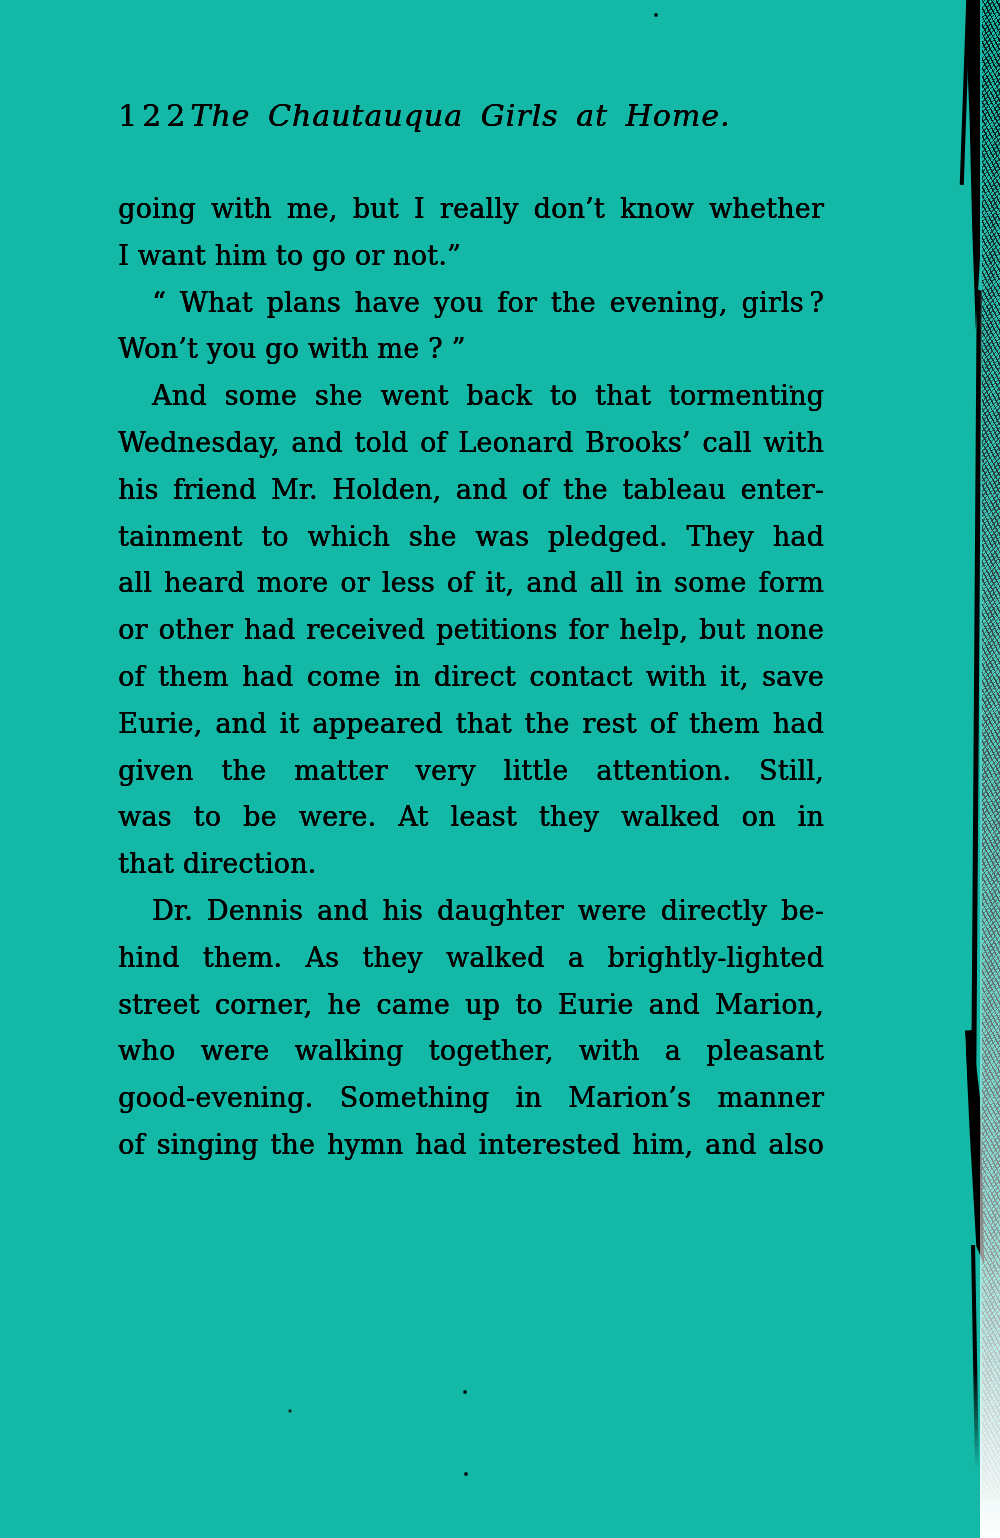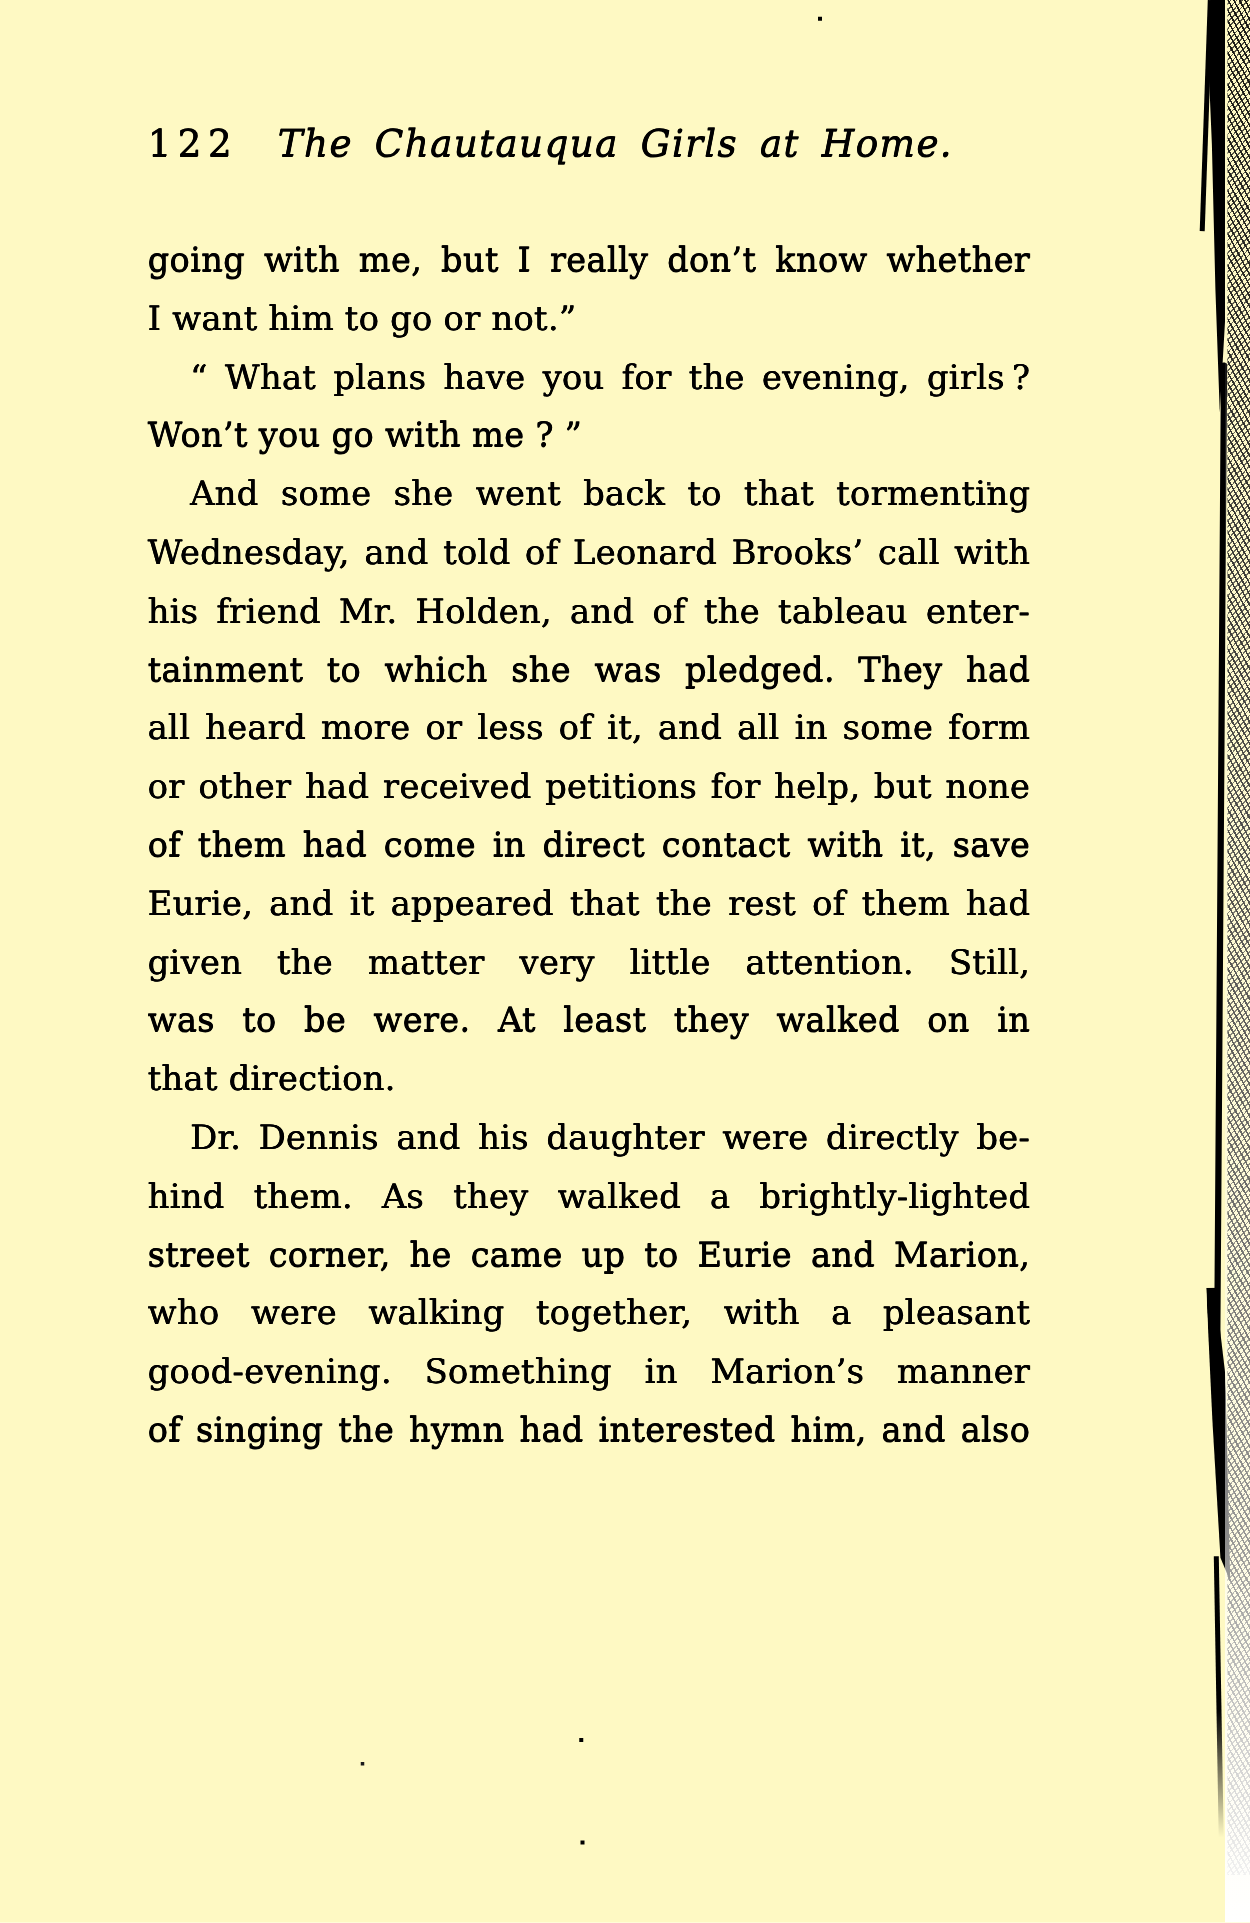--- a/index.html
+++ b/index.html
@@ -1,31 +1,31 @@
 <!DOCTYPE html>
 <html><head>
 <meta charset="utf-8">
 <style>
   html,body{margin:0;padding:0}
   body{
     width:1000px;height:1538px;position:relative;overflow:hidden;
     background:#ffffff;color:#000;
     font-family:"DejaVu Serif","Liberation Serif",serif;
   }
-  .sheet{position:absolute;inset:0;background:#fef9c3}
+  .sheet{position:absolute;inset:0;background:#14b8a6}
 
   
   .header{
     position:absolute;left:118px;top:98px;width:706px;
     display:flex;align-items:baseline;
     text-shadow:0.4px 0 0 #000, 0 0.3px 0 #000;
   }
   .pagenum{font-size:30px;letter-spacing:5px}
   .running-title{
-    flex:1;text-align:center;font-style:italic;font-size:30px;
+    flex:1;text-align:left;font-style:italic;font-size:30px;
     word-spacing:7px;letter-spacing:1px;padding-right:30px;
   }
 
   
   .textcol{
     position:absolute;left:118px;top:186px;width:706px;
     font-size:27px;line-height:46.8px;letter-spacing:0.2px;
     text-shadow:0.4px 0 0 #000, 0 0.3px 0 #000;
   }
   .para{margin:0;padding:0}

